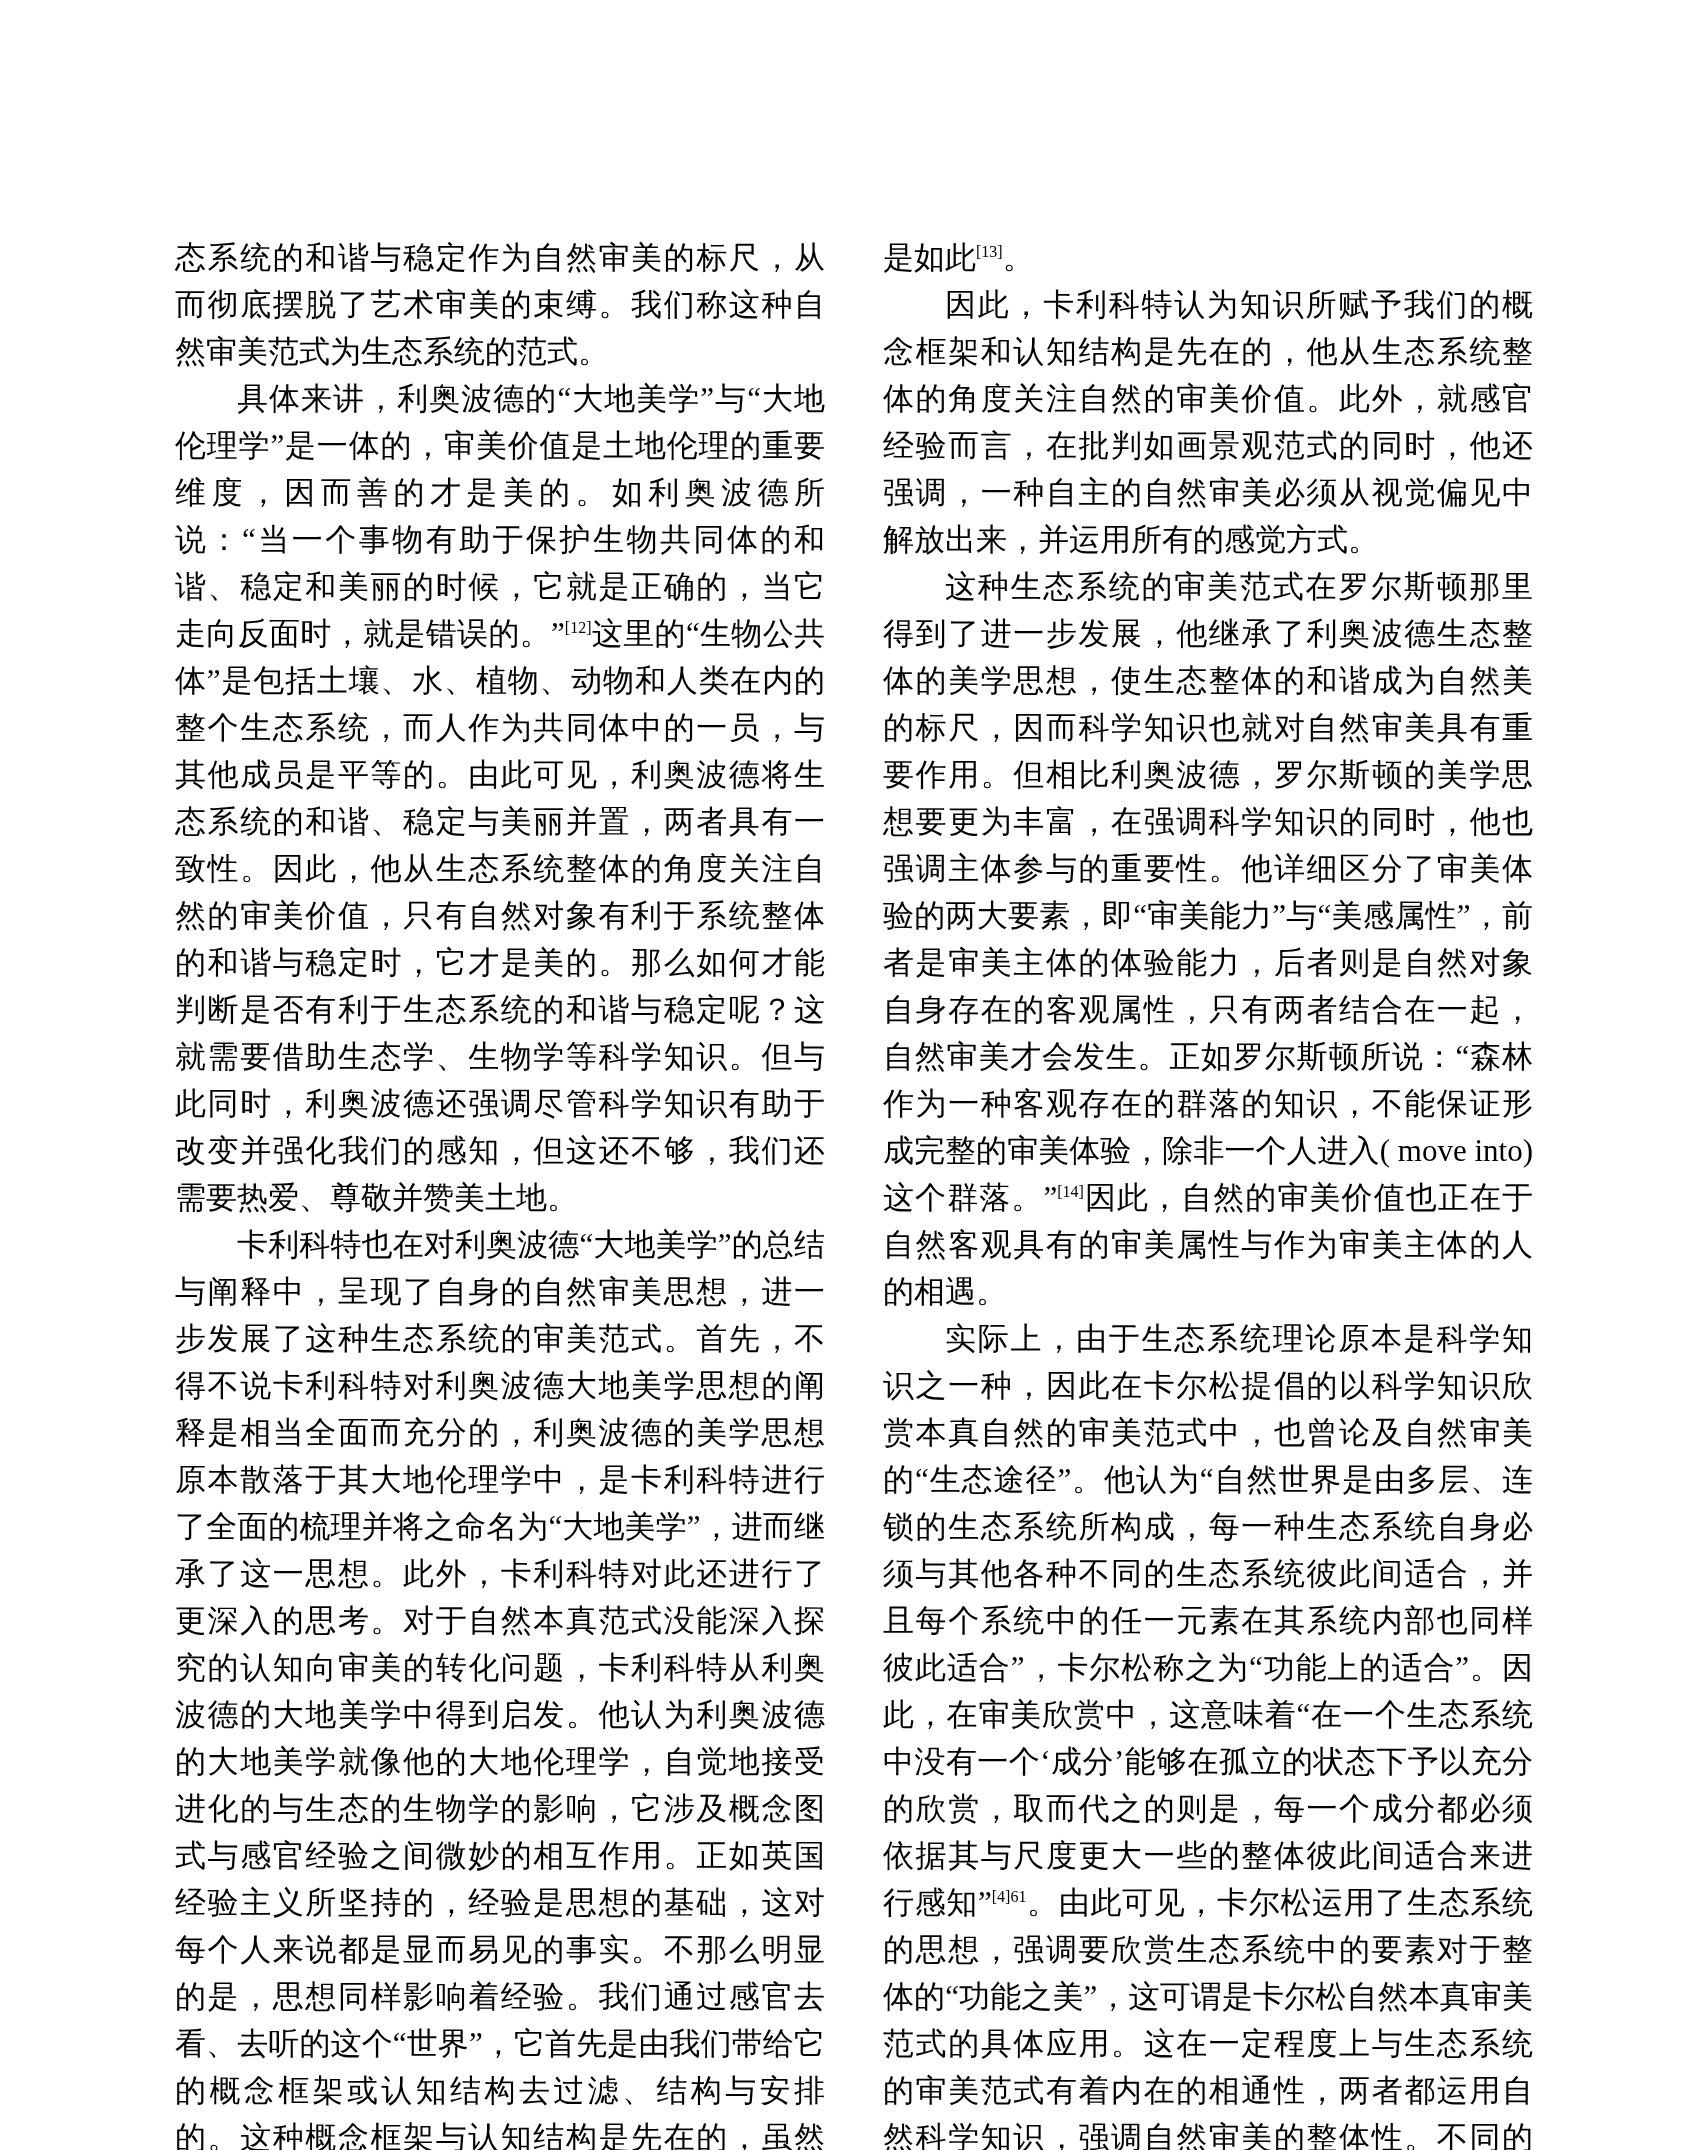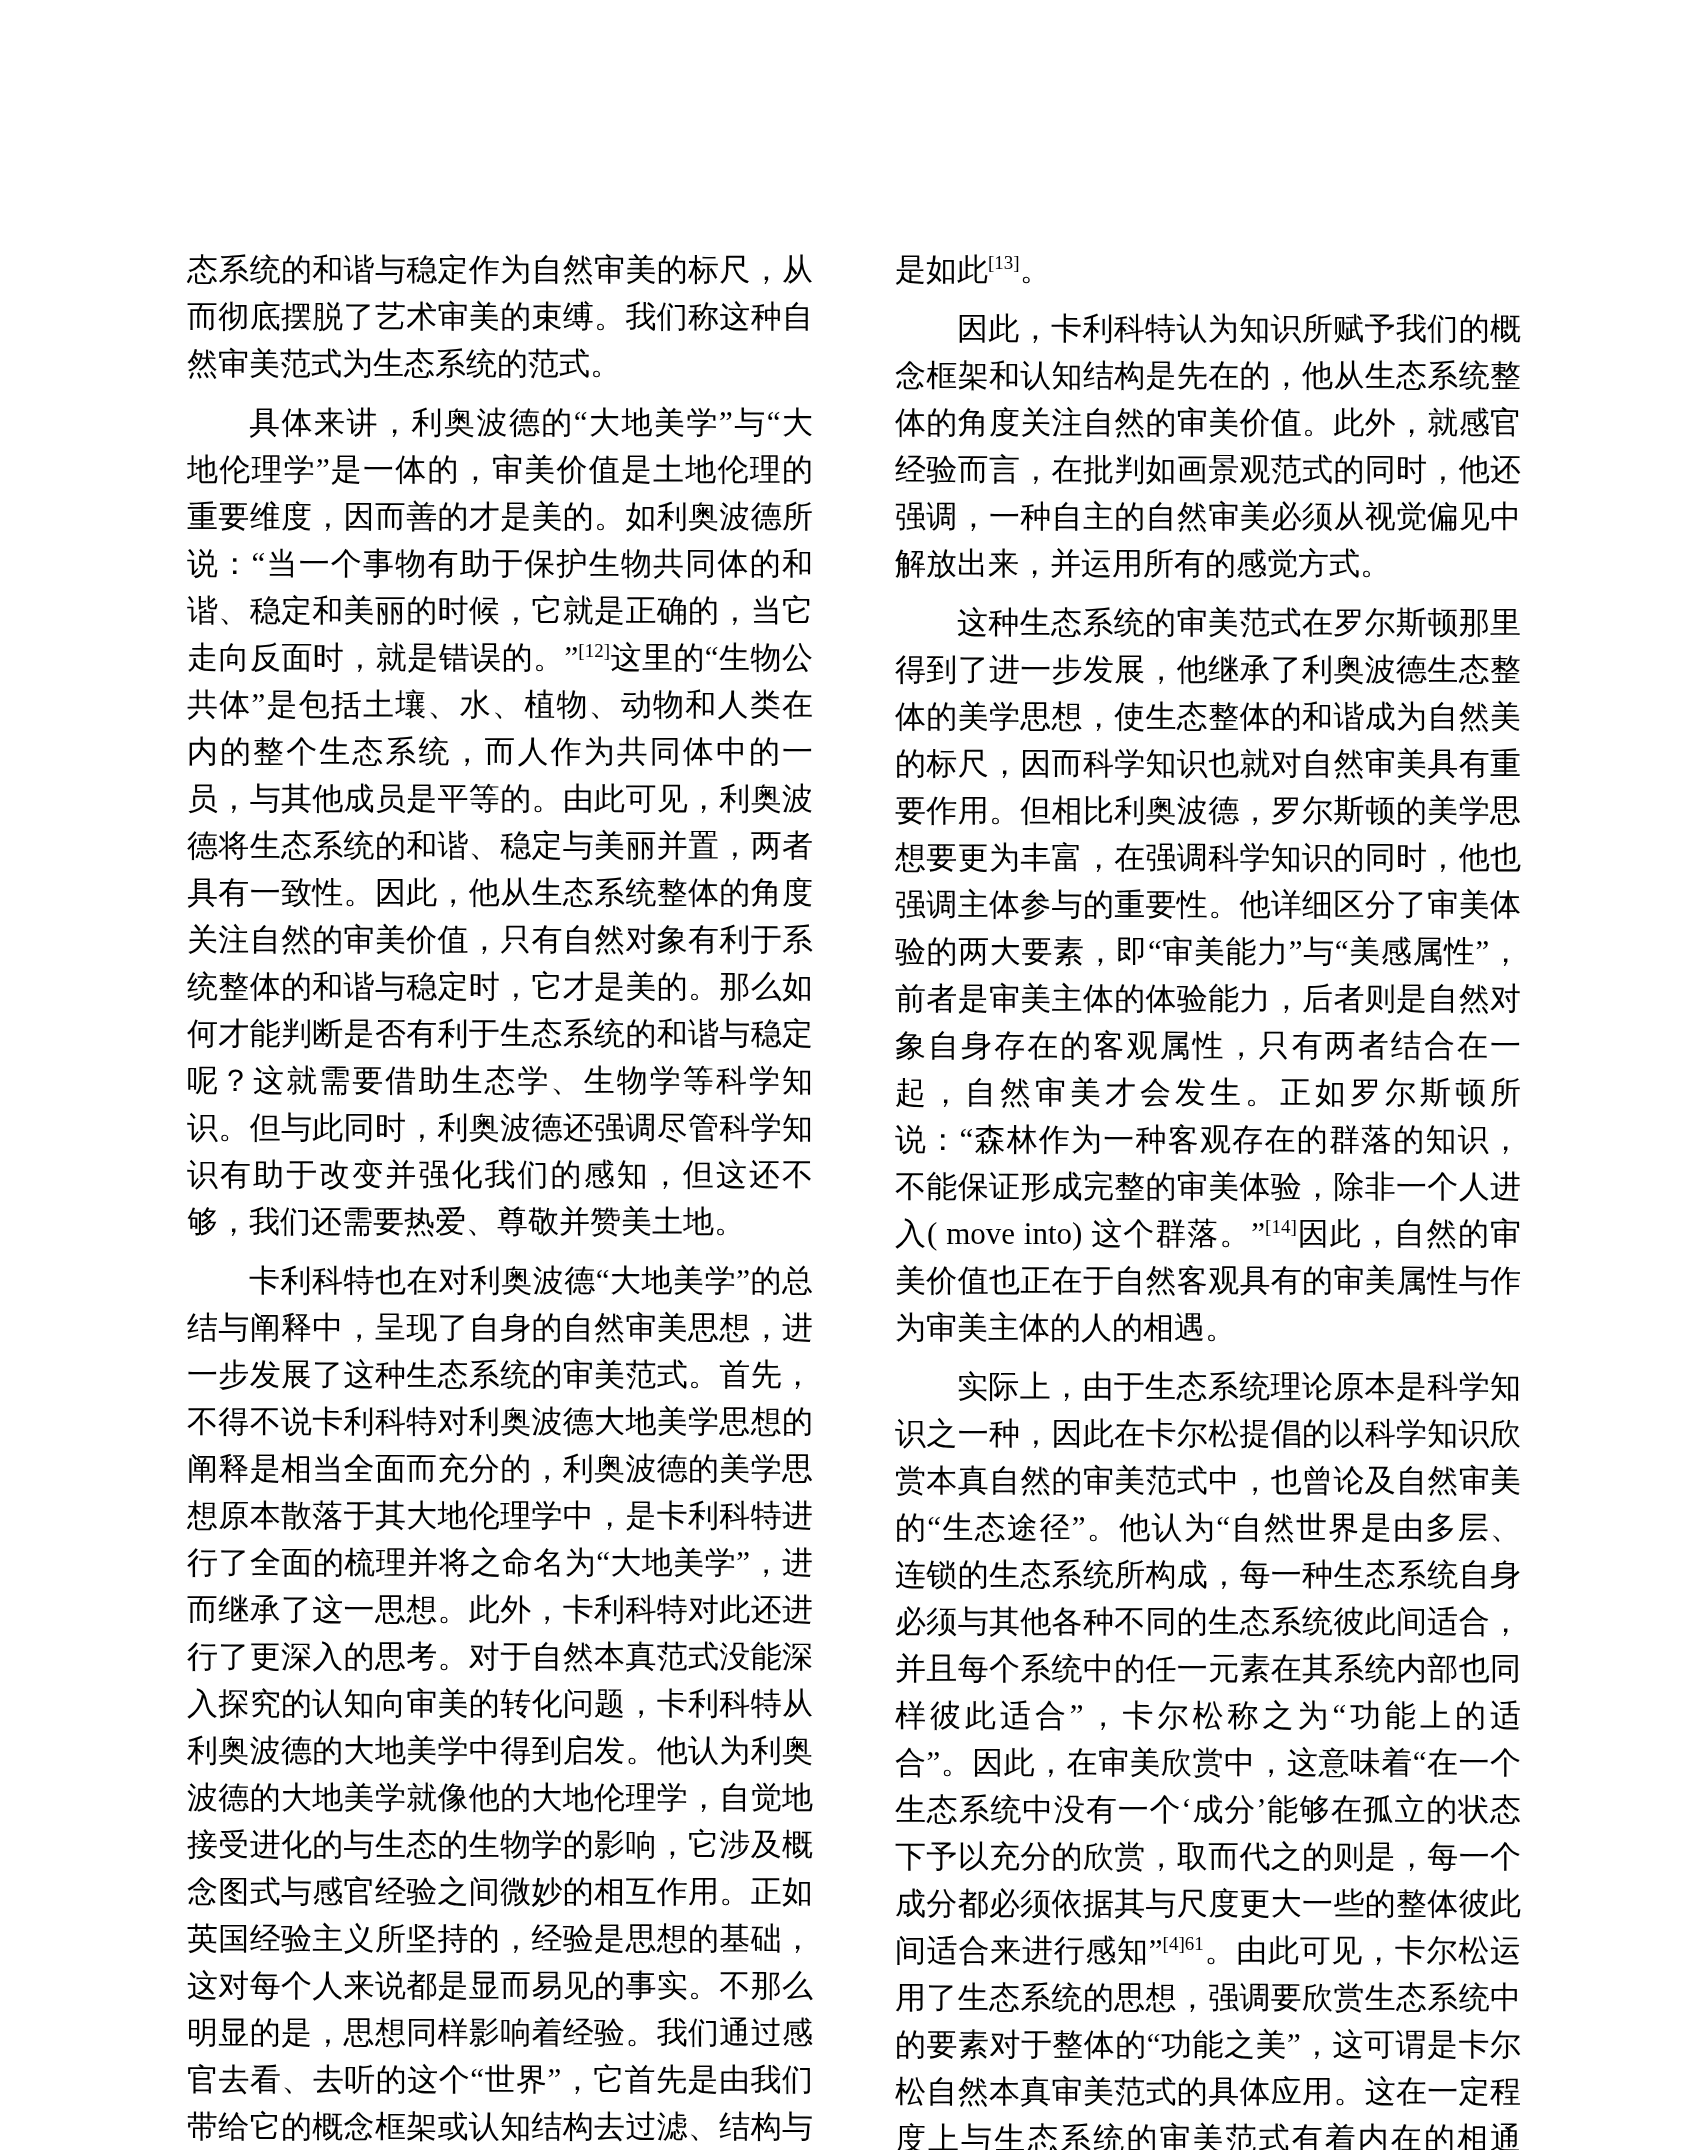--- a/index.html
+++ b/index.html
@@ -26,28 +26,28 @@
   }
   .column {
     flex: 0 0 650px;
     width: 650px;
     font-size: 31px;
     line-height: 47px;
     text-align: justify;
     letter-spacing: 0;
   }
   .para {
-    margin: 12px;
+    margin: 0;
     padding: 0;
   }
   .para.indent {
     text-indent: 2em;
   }
   sup.cite {
-    font-size: 19px;
+    font-size: 16px;
     line-height: 0;
     vertical-align: super;
   }
 </style>
 </head>
 <body>
 
 <div class="page">
 
   <main class="content">

